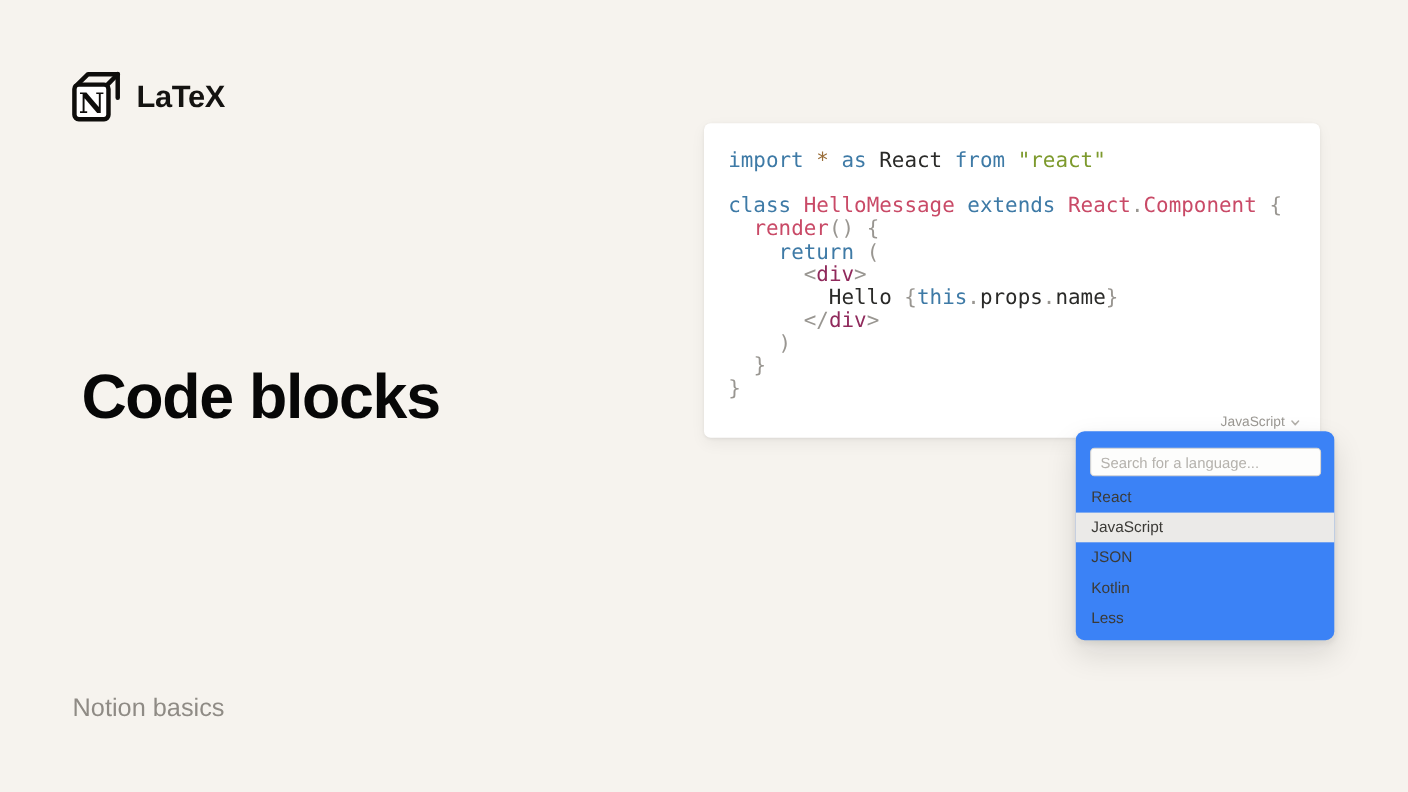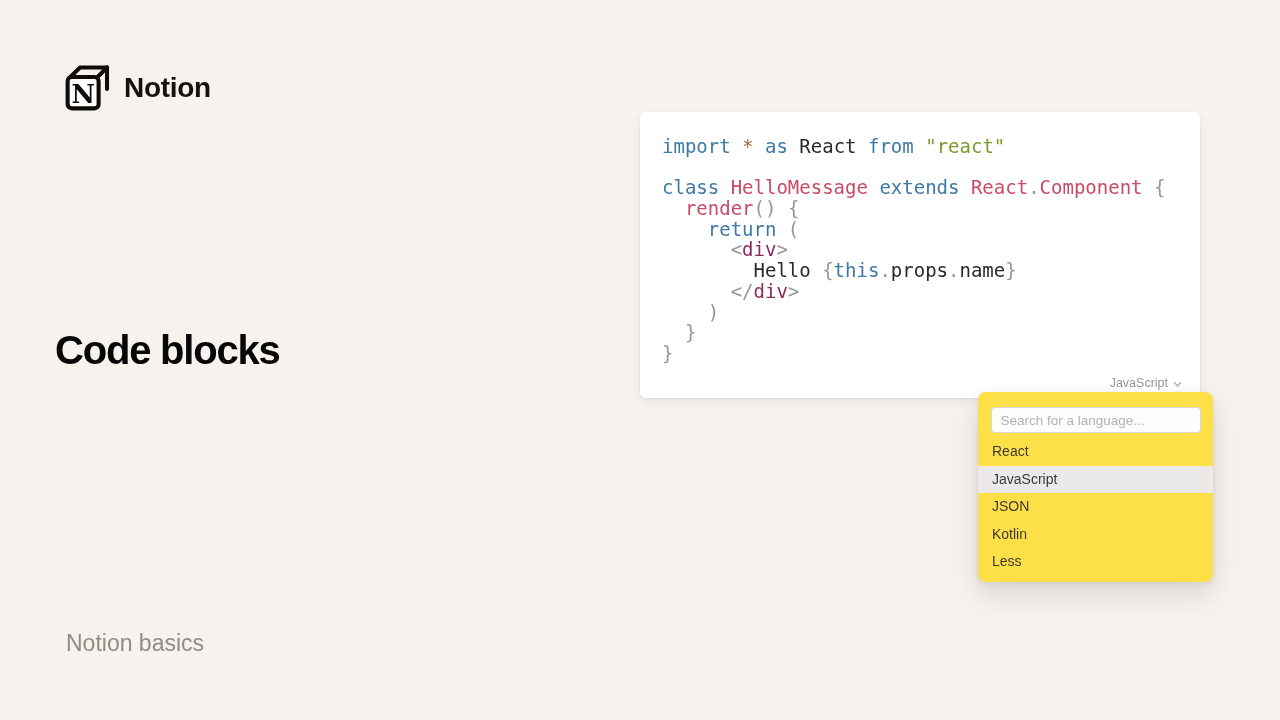--- a/index.html
+++ b/index.html
@@ -21,22 +21,22 @@
   .brand-name {
     font-size: 28px;
     font-weight: 700;
     letter-spacing: -0.3px;
     color: #141311;
   }
 
   
   .hero-title {
     position: absolute;
-    left: 55px; top: 328px;
-    font-size: 40px;
+    left: 74px; top: 328px;
+    font-size: 57px;
     font-weight: 700;
     letter-spacing: -1.2px;
     color: #070707;
   }
   .hero-category {
     position: absolute;
     left: 66px; top: 630px;
     font-size: 23px;
     font-weight: 400;
     color: #8f8b85;
@@ -77,21 +77,21 @@
     color: #9b9893;
     cursor: pointer;
   }
   .lang-trigger svg { display: block; margin-top: 2px; }
 
   
   .lang-dropdown {
     position: absolute;
     left: 978px; top: 392px;
     width: 235px;
-    background: #fde047;
+    background: #3b82f6;
     border-radius: 8px;
     padding: 15px 0 6px 0;
     box-shadow: 0 2px 6px rgba(20,20,18,0.08), 0 12px 28px rgba(20,20,18,0.12);
   }
   .lang-search {
     display: block;
     width: 210px;
     height: 26px;
     margin: 0 auto 5px auto;
     border: 1px solid #d8d5d1;
@@ -122,21 +122,21 @@
 <div class="brand">
   <span>
     <svg width="46" height="50" viewBox="0 0 52 52" aria-hidden="true">
       <path d="M6 13.5 L17 2.8 H47.5" fill="none" stroke="#0e0d0b" stroke-width="4.6" stroke-linejoin="round" stroke-linecap="round"></path>
       <path d="M47.5 2.8 V27" fill="none" stroke="#0e0d0b" stroke-width="4.6" stroke-linecap="round"></path>
       <path d="M37 13.5 L47.5 2.8" fill="none" stroke="#0e0d0b" stroke-width="4.6" stroke-linecap="round"></path>
       <rect x="3" y="13.5" width="35" height="35.5" rx="4.5" fill="#ffffff" stroke="#0e0d0b" stroke-width="4.6"></rect>
       <text x="20.7" y="42.5" text-anchor="middle" font-family="DejaVu Serif, serif" font-weight="bold" font-size="29" fill="#0e0d0b">N</text>
     </svg>
   </span>
-  <span class="brand-name">Notion</span>
+  <span class="brand-name">LaTeX</span>
 </div>
 
 <h1 class="hero-title">Code blocks</h1>
 <div class="hero-category">Notion basics</div>
 
 <div class="code-card">
   <div class="code-content"><div class="code-line"><span class="tok-kw">import</span><span class="tok-pl"> </span><span class="tok-op">*</span><span class="tok-pl"> </span><span class="tok-kw">as</span><span class="tok-pl"> React </span><span class="tok-kw">from</span><span class="tok-pl"> </span><span class="tok-str">"react"</span></div><div class="code-line">&nbsp;</div><div class="code-line"><span class="tok-kw">class</span><span class="tok-pl"> </span><span class="tok-cn">HelloMessage</span><span class="tok-pl"> </span><span class="tok-kw">extends</span><span class="tok-pl"> </span><span class="tok-cn">React</span><span class="tok-p">.</span><span class="tok-cn">Component</span><span class="tok-pl"> </span><span class="tok-p">{</span></div><div class="code-line"><span class="tok-pl">  </span><span class="tok-cn">render</span><span class="tok-p">()</span><span class="tok-pl"> </span><span class="tok-p">{</span></div><div class="code-line"><span class="tok-pl">    </span><span class="tok-kw">return</span><span class="tok-pl"> </span><span class="tok-p">(</span></div><div class="code-line"><span class="tok-pl">      </span><span class="tok-p">&lt;</span><span class="tok-tag">div</span><span class="tok-p">&gt;</span></div><div class="code-line"><span class="tok-pl">        Hello </span><span class="tok-p">{</span><span class="tok-kw">this</span><span class="tok-p">.</span><span class="tok-pl">props</span><span class="tok-p">.</span><span class="tok-pl">name</span><span class="tok-p">}</span></div><div class="code-line"><span class="tok-pl">      </span><span class="tok-p">&lt;/</span><span class="tok-tag">div</span><span class="tok-p">&gt;</span></div><div class="code-line"><span class="tok-pl">    </span><span class="tok-p">)</span></div><div class="code-line"><span class="tok-pl">  </span><span class="tok-p">}</span></div><div class="code-line"><span class="tok-p">}</span></div></div>
   <div class="lang-trigger">
     <span>JavaScript</span>
     <span>

